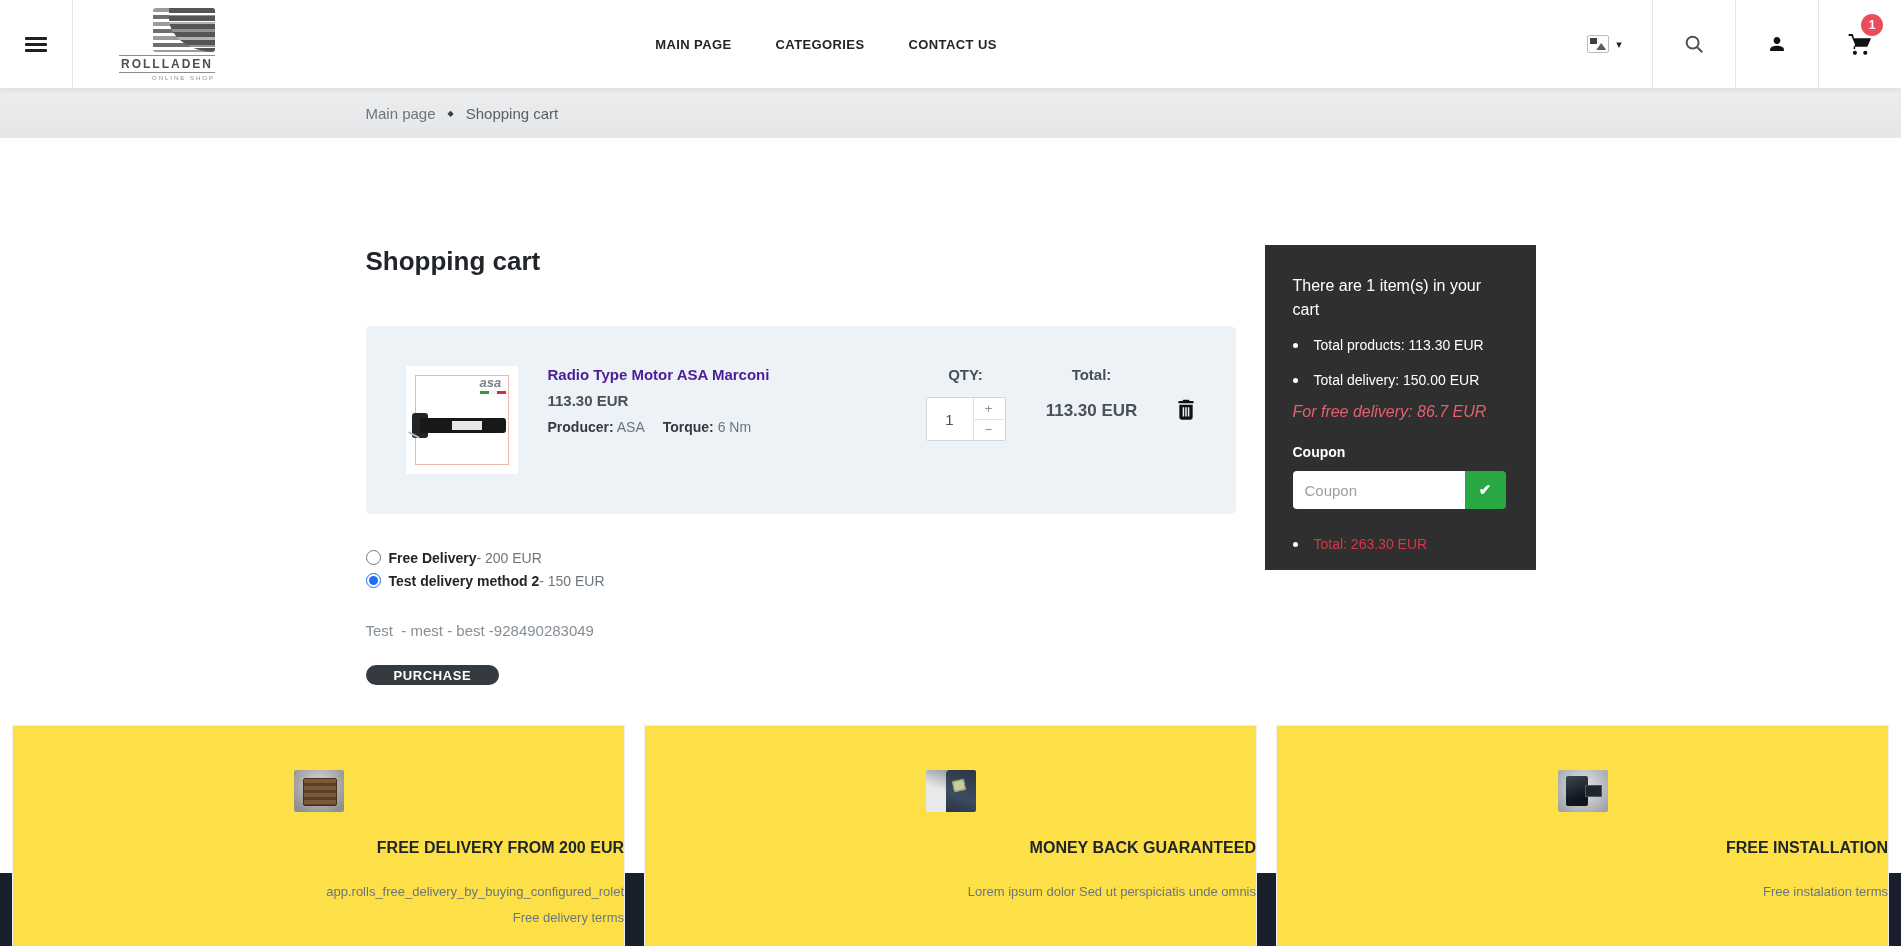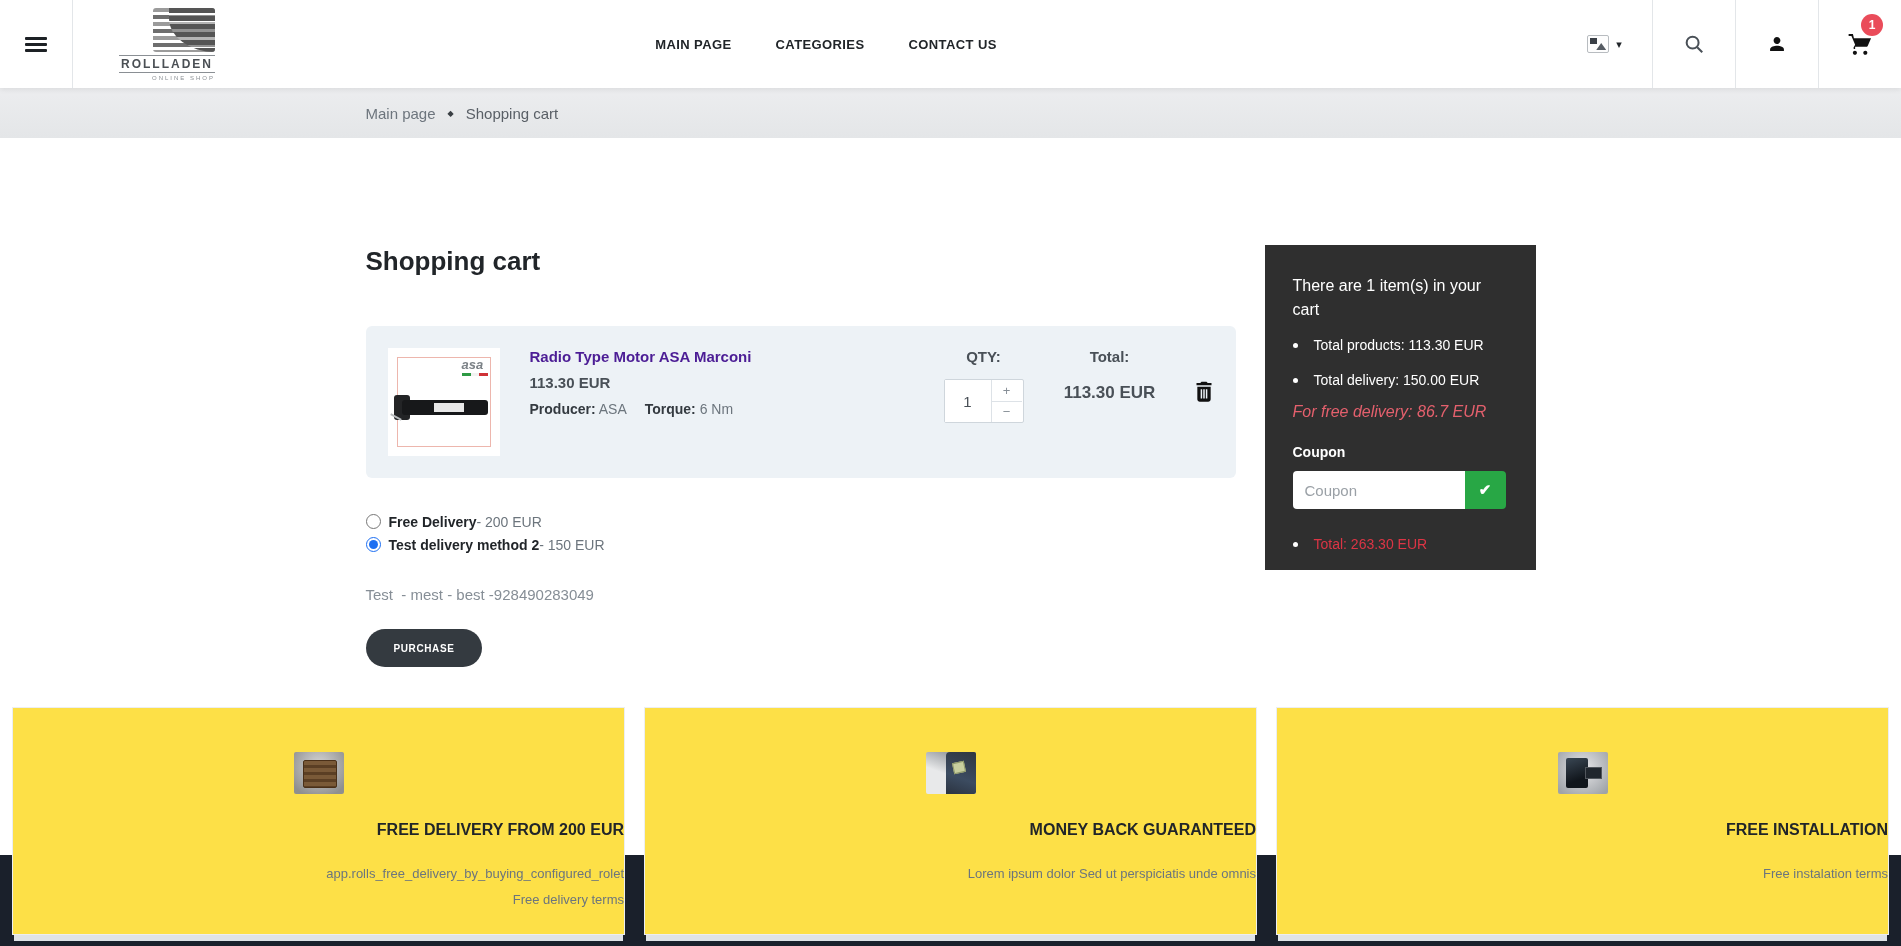--- a/index.html
+++ b/index.html
@@ -34,21 +34,21 @@
   .crumb-bar { height:50px; background:linear-gradient(#ecedef,#e4e6e8); display:flex; align-items:center; }
   .crumb-inner { width:1170px; margin:0 auto; display:flex; align-items:center; font-size:15px; }
   .crumb-link { color:#6d757d; cursor:pointer; }
   .crumb-sep { font-size:8px; color:#3a3f44; margin:0 12px; }
   .crumb-current { color:#595f66; }
 
   
   .main-wrap { width:1170px; margin:0 auto; padding-top:108px; position:relative; }
   .page-title { font-size:26px; font-weight:700; color:#212529; }
   .cart-left { width:870px; }
-  .product-card { margin-top:49px; background:#edf2f6; border-radius:6px; padding:22px; display:flex; align-items:flex-start; }
+  .product-card { margin-top:49px; background:#edf2f6; border-radius:6px; padding:40px; display:flex; align-items:flex-start; }
   .prod-img { width:112px; height:108px; background:#fff; position:relative; flex:0 0 auto; }
   .prod-frame { position:absolute; inset:9px; border:1px solid #edb6ad; }
   .asa-logo { position:absolute; top:10px; right:12px; font-size:13px; font-weight:700; font-style:italic; color:#7c8287; line-height:1; }
   .asa-flag { height:3px; width:26px; margin-top:2px; background:linear-gradient(90deg,#2e9a44 0 33%,#f2f2f2 33% 66%,#cf3237 66%); }
   .motor { position:absolute; left:14px; top:52px; width:86px; height:15px; background:#17181a; border-radius:3px; }
   .motor-cap { position:absolute; left:6px; top:47px; width:16px; height:25px; background:#232426; border-radius:3px; }
   .motor-label { position:absolute; left:46px; top:55px; width:30px; height:9px; background:#e8e8e8; }
   .motor-cable { position:absolute; left:2px; top:68px; width:12px; height:2px; background:#b9bcbe; transform:rotate(28deg); }
   .prod-info { flex:1 1 auto; margin-left:30px; }
   .prod-name { font-size:15px; font-weight:700; color:#4c1d95; cursor:pointer; }
@@ -66,21 +66,21 @@
   .total-col { width:112px; margin-right:28px; text-align:center; flex:0 0 auto; }
   .total-price { font-size:17px; font-weight:700; color:#495057; margin-top:18px; white-space:nowrap; }
   .trash-btn { flex:0 0 auto; margin-top:32px; background:none; border:none; cursor:pointer; }
 
   .delivery-opts { margin-top:32px; }
   .radio-row { display:flex; align-items:center; font-size:14px; height:23px; cursor:pointer; }
   .radio-row input { width:15px; height:15px; margin-right:8px; accent-color:#1d6ff2; }
   .radio-label { font-weight:700; color:#212529; }
   .radio-suffix { color:#6c757d; }
   .cart-note { margin-top:30px; font-size:15px; color:#868e96; white-space:pre; }
-  .purchase-btn { margin-top:26px; background:#343a40; color:#fff; font-size:10px; font-weight:700; letter-spacing:.6px; border:none; border-radius:20px; padding:0 28px; height:38px; cursor:pointer; font-family:inherit; }
+  .purchase-btn { margin-top:26px; background:#343a40; color:#fff; font-size:13px; font-weight:700; letter-spacing:.6px; border:none; border-radius:20px; padding:0 28px; height:20px; cursor:pointer; font-family:inherit; }
 
   
   .summary { position:absolute; top:107px; right:0; width:271px; height:325px; background:#2f2f2f; color:#fff; padding:29px 26px 0 28px; }
   .sum-heading { font-size:16px; line-height:24px; max-width:200px; }
   .sum-list { list-style:none; margin-top:15px; }
   .sum-item { font-size:14px; margin-bottom:19px; display:flex; align-items:center; }
   .dot { width:5px; height:5px; border-radius:50%; background:#fff; margin-right:16px; flex:0 0 auto; }
   .free-note { font-size:16px; font-style:italic; color:#e4606d; margin-top:-4px; }
   .coupon-label { font-size:14px; font-weight:700; margin-top:23px; }
   .coupon-row { display:flex; margin-top:11px; }

